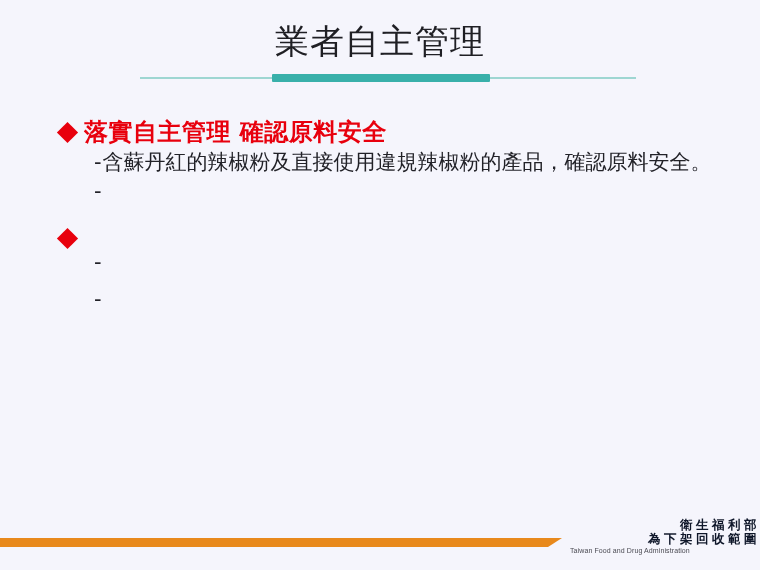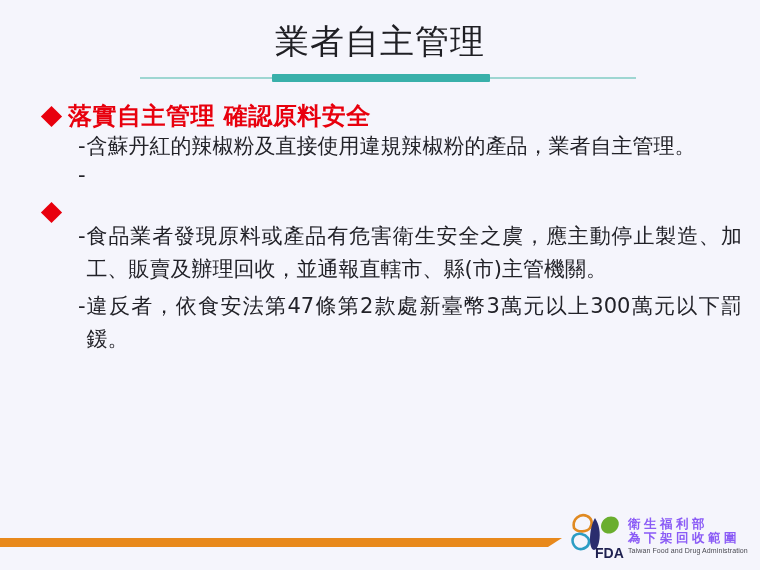--- a/index.html
+++ b/index.html
@@ -68,21 +68,21 @@
 
   
   .content {
     position: absolute;
     top: 100px;
     left: 0;
     width: 760px;
   }
 
   .section {
-    margin: 0;
+    margin: 16px;
   }
   .section + .section {
     margin-top: 6px;
   }
 
   .heading {
     display: flex;
     align-items: flex-start;
     color: #e8000d;
     font-weight: bold;
@@ -163,24 +163,25 @@
   }
   .logo-mark svg { display: block; }
   .logo-words {
     margin-left: 2px;
     flex: 1 1 auto;
   }
   .logo-cn-1, .logo-cn-2 {
     font-size: 12.5px;
     line-height: 14px;
     letter-spacing: 3.5px;
-    color: #8b5cf6;
+    color: #0f172a;
     font-weight: bold;
-    font-family: Liberation Mono, monospace;
+    font-family: Liberation Sans, sans-serif;
     white-space: nowrap;
+    text-align: right;
   }
   .logo-en {
     font-size: 7px;
     line-height: 9px;
     color: #4a4a52;
     letter-spacing: 0.1px;
     font-family: "Liberation Sans", sans-serif;
     white-space: nowrap;
   }
 </style>
@@ -201,58 +202,47 @@
   <div class="content">
 
     <div class="section section-a">
       <div class="heading">
         <span class="diamond-icon"></span>
         <span>落實自主管理 確認原料安全</span>
       </div>
       <ul class="bullets">
         <li class="bullet">
           <span class="bullet-dash">-</span>
-          <span class="bullet-text">含蘇丹紅的辣椒粉及直接使用違規辣椒粉的產品，業者自主管理。</span>
+          <span class="bullet-text">含蘇丹紅的辣椒粉及直接使用違規辣椒粉的產品，確認原料安全。</span>
         </li>
         <li class="bullet">
           <span class="bullet-dash">-</span>
         </li>
       </ul>
     </div>
 
     <div class="section section-b">
       <div class="heading">
         <span class="diamond-icon"></span>
       </div>
       <ul class="bullets">
         <li class="bullet">
           <span class="bullet-dash">-</span>
-          <span class="bullet-text">食品業者發現原料或產品有危害衛生安全之虞，應主動停止製造、加工、販賣及辦理回收，並通報直轄市、縣(市)主管機關。</span>
-        </li>
-        <li class="bullet">
-          <span class="bullet-dash">-</span>
-          <span class="bullet-text">違反者，依食安法第47條第2款處新臺幣3萬元以上300萬元以下罰鍰。</span>
+        </li>
+        <li class="bullet">
+          <span class="bullet-dash">-</span>
         </li>
       </ul>
     </div>
 
   </div>
 
   <div class="footer-bar"></div>
 
   <div class="footer-logo">
-    <div class="logo-mark">
-      <svg width="58" height="48" viewBox="0 0 58 48" xmlns="http://www.w3.org/2000/svg">
-        <path d="M6 16 C4 7, 12 1, 19 4 C24 6, 25 12, 22 16 C19 20, 10 21, 6 16 Z" fill="none" stroke="#e08a22" stroke-width="2.6" stroke-linecap="round"></path>
-        <path d="M33 14 C34 5, 44 2, 49 7 C53 11, 50 19, 44 21 C39 23, 33 20, 33 14 Z" fill="#6aae2e"></path>
-        <path d="M6 24 C2 30, 7 38, 14 37 C20 36, 23 30, 20 26 C17 22, 10 20, 6 24 Z" fill="none" stroke="#2b9dc4" stroke-width="2.6" stroke-linecap="round"></path>
-        <path d="M27 6 C31 12, 33 21, 31 30 C30 35, 28 38, 26 38 C24 38, 22 34, 22 28 C22 19, 24 11, 27 6 Z" fill="#2b2d6e"></path>
-        <text x="27" y="46" font-family="Liberation Sans, sans-serif" font-size="14" font-weight="bold" fill="#1f2150">FDA</text>
-      </svg>
-    </div>
     <div class="logo-words">
       <div class="logo-cn-1">衛生福利部</div>
       <div class="logo-cn-2">為下架回收範圍</div>
       <div class="logo-en">Taiwan Food and Drug Administration</div>
     </div>
   </div>
 
 </div>
 
 </body></html>

